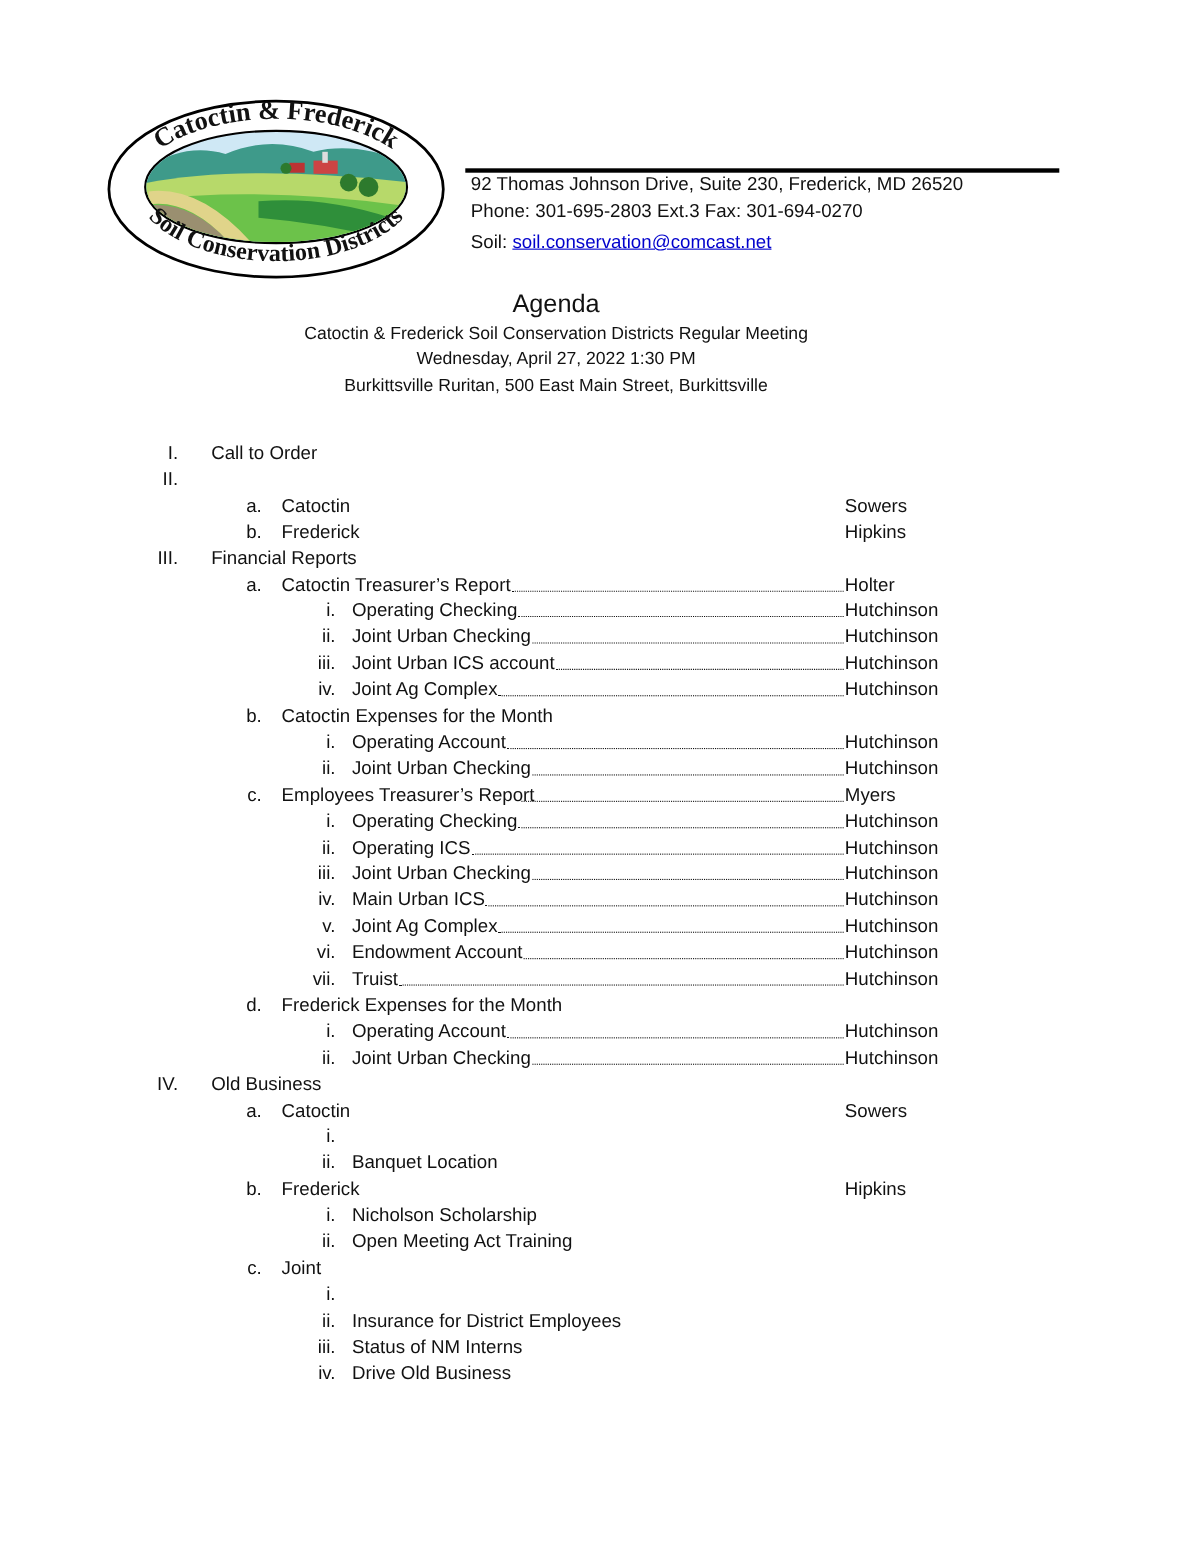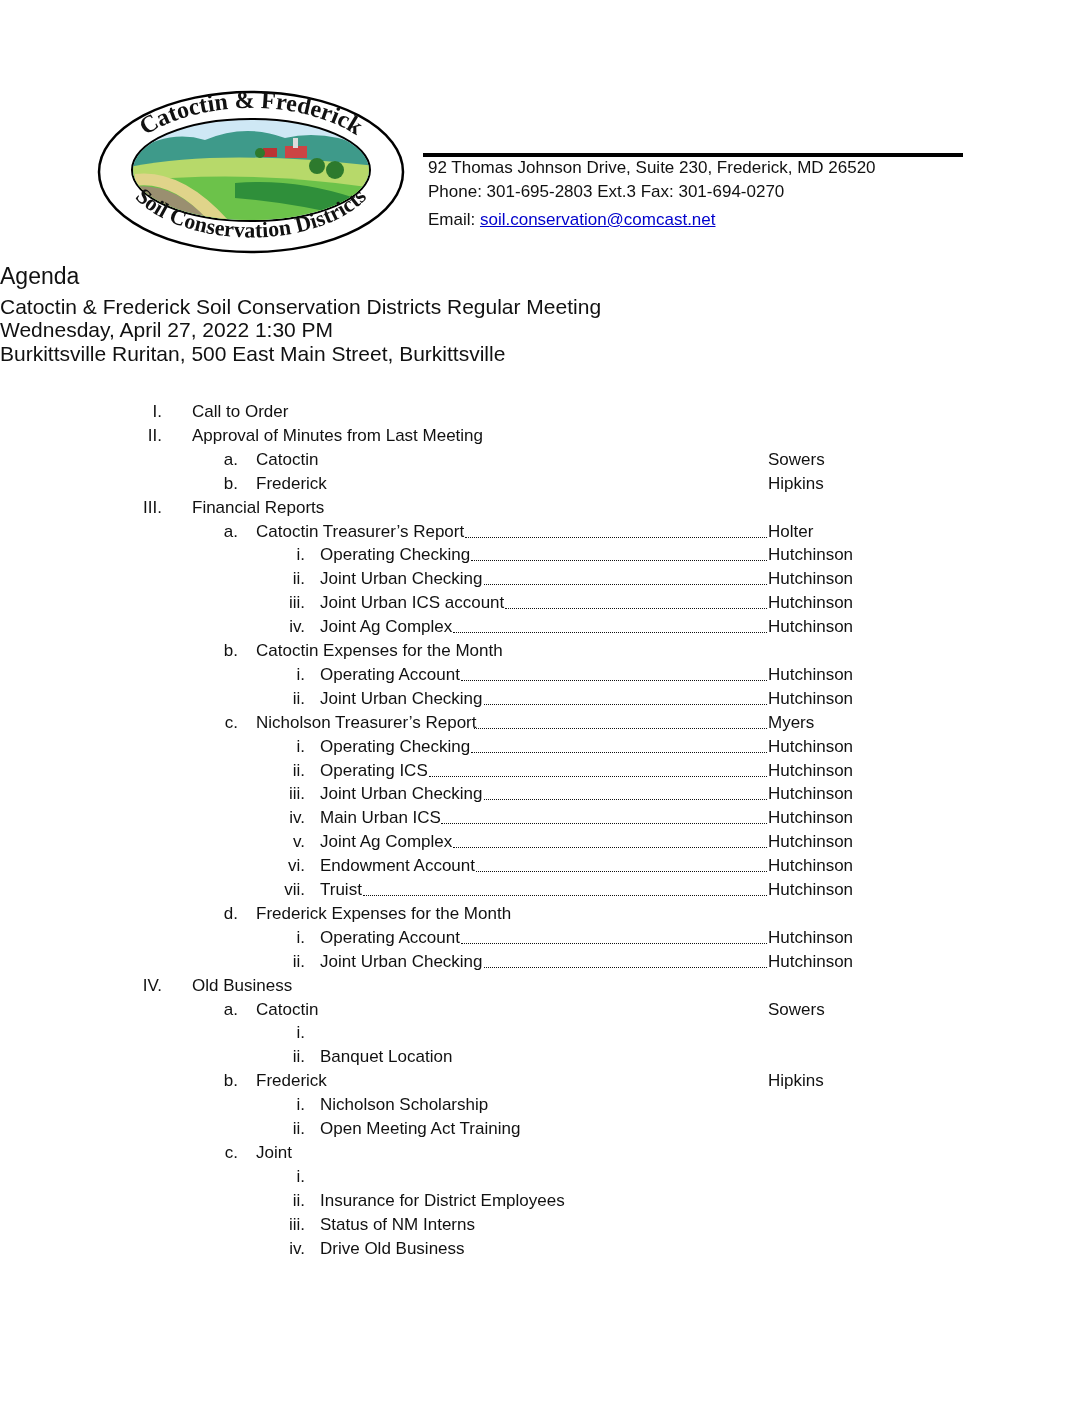--- a/index.html
+++ b/index.html
@@ -2,23 +2,23 @@
 <html><head>
 <meta charset="utf-8">
 <style>
   * { margin:0; padding:0; box-sizing:border-box; }
   body { width:1088px; height:1408px; background:#ffffff; position:relative; overflow:hidden;
          font-family:"Liberation Sans", "DejaVu Sans", sans-serif; color:#111; }
   .logo { position:absolute; left:95px; top:88px; width:312px; height:168px; }
   .rule { position:absolute; left:423px; top:153px; width:540px; height:4px; background:#000; }
   .contact { position:absolute; left:428px; font-size:17px; line-height:22px; color:#111; white-space:nowrap; }
   .contact a { color:#0000cc; text-decoration:underline;margin-top:23px; }
-  .heading { position:absolute; left:0; width:1011px; white-space:nowrap; }
+  .heading { position:absolute; left:0; width:1011px; text-align:center; white-space:nowrap; }
   .title { top:263px; font-size:23px; }
-  .sub { font-size:21px; }
+  .sub { font-size:16px; }
   .row { position:absolute; left:0; width:1088px; height:24px; font-size:17px; line-height:24px; white-space:nowrap; }
   .num { position:absolute; text-align:right; }
   .lbl { position:absolute; }
   .lead { position:absolute; border-bottom:1.5px dotted #111; height:18px; }
   .who { position:absolute; left:768px; }
   .n1 { right:calc(1088px - 162px); }
   .l1 { left:192px; }
   .n2 { right:calc(1088px - 238px); }
   .l2 { left:256px; }
   .n3 { right:calc(1088px - 305px); }
@@ -57,36 +57,35 @@
   <text font-family="'Liberation Serif', serif" font-weight="bold" font-size="22" fill="#111">
     <textPath href="#arcBot" startOffset="50%" text-anchor="middle" dy="18">Soil Conservation Districts</textPath>
   </text>
 </svg>
 
 <div class="rule"></div>
 
 <div class="contact" style="top:157px;">92 Thomas Johnson Drive, Suite 230, Frederick, MD  26520</div>
 <div class="contact" style="top:181px;">Phone: 301-695-2803 Ext.3  Fax: 301-694-0270</div>
 <div class="contact" style="top:209px;">
-  <span>Email: </span><a>soil.conservation@comcast.net</a>
+  <span>Soil: </span><a>soil.conservation@comcast.net</a>
 </div>
 
 <div class="heading title">Agenda</div>
 <div class="heading sub" style="top:295px;">Catoctin &amp; Frederick Soil Conservation Districts Regular Meeting</div>
 <div class="heading sub" style="top:318px;">Wednesday, April 27, 2022 1:30 PM</div>
 <div class="heading sub" style="top:342px;">Burkittsville Ruritan, 500 East Main Street, Burkittsville</div>
 
 <div id="agenda">
     <div class="row" style="top: 400px;">
       <span class="num n1">I.</span>
       <span class="lbl l1">Call to Order</span>
     </div>
     <div class="row" style="top: 423.9px;">
       <span class="num n1">II.</span>
-      <span class="lbl l1">Approval of Minutes from Last Meeting</span>
     </div>
     <div class="row" style="top: 447.8px;">
       <span class="num n2">a.</span>
       <span class="lbl l2">Catoctin</span>
       <span class="who">Sowers</span>
     </div>
     <div class="row" style="top: 471.7px;">
       <span class="num n2">b.</span>
       <span class="lbl l2">Frederick</span>
       <span class="who">Hipkins</span>
@@ -136,21 +135,21 @@
       <span class="lead" style="left: 461px; width: 306px;"></span>
     </div>
     <div class="row" style="top: 686.8px;">
       <span class="num n3">ii.</span>
       <span class="lbl l3">Joint Urban Checking</span>
       <span class="who">Hutchinson</span>
       <span class="lead" style="left: 484px; width: 283px;"></span>
     </div>
     <div class="row" style="top: 710.7px;">
       <span class="num n2">c.</span>
-      <span class="lbl l2">Nicholson Treasurer’s Report</span>
+      <span class="lbl l2">Employees Treasurer’s Report</span>
       <span class="who">Myers</span>
       <span class="lead" style="left: 474px; width: 293px;"></span>
     </div>
     <div class="row" style="top: 734.6px;">
       <span class="num n3">i.</span>
       <span class="lbl l3">Operating Checking</span>
       <span class="who">Hutchinson</span>
       <span class="lead" style="left: 471px; width: 296px;"></span>
     </div>
     <div class="row" style="top: 758.5px;">

